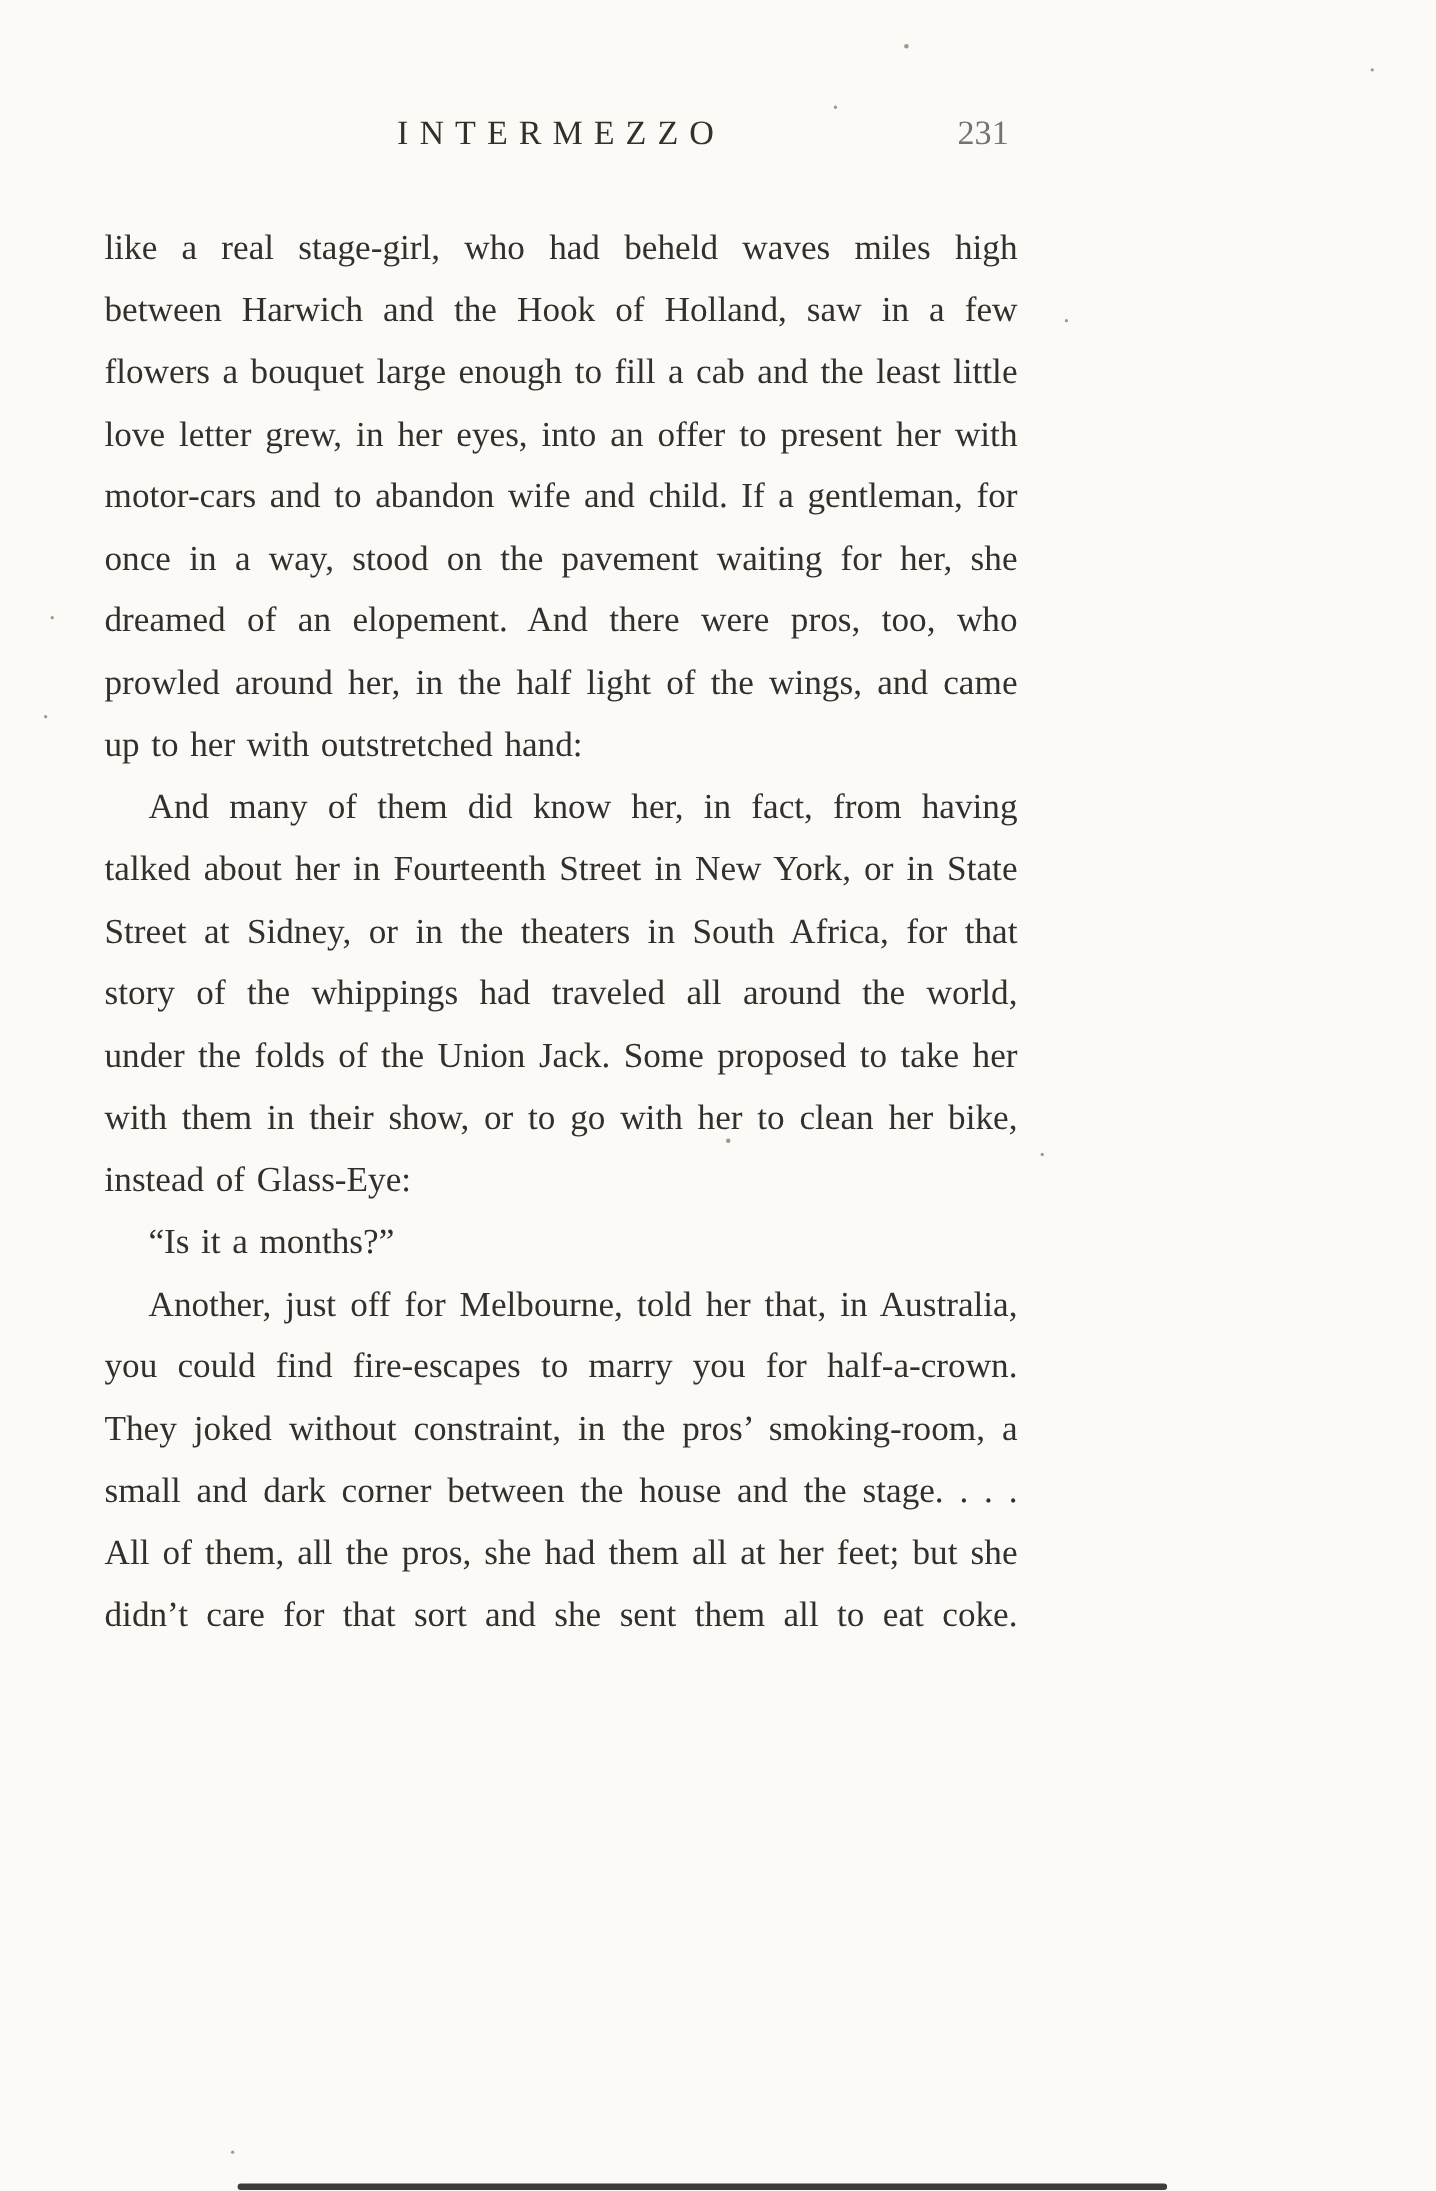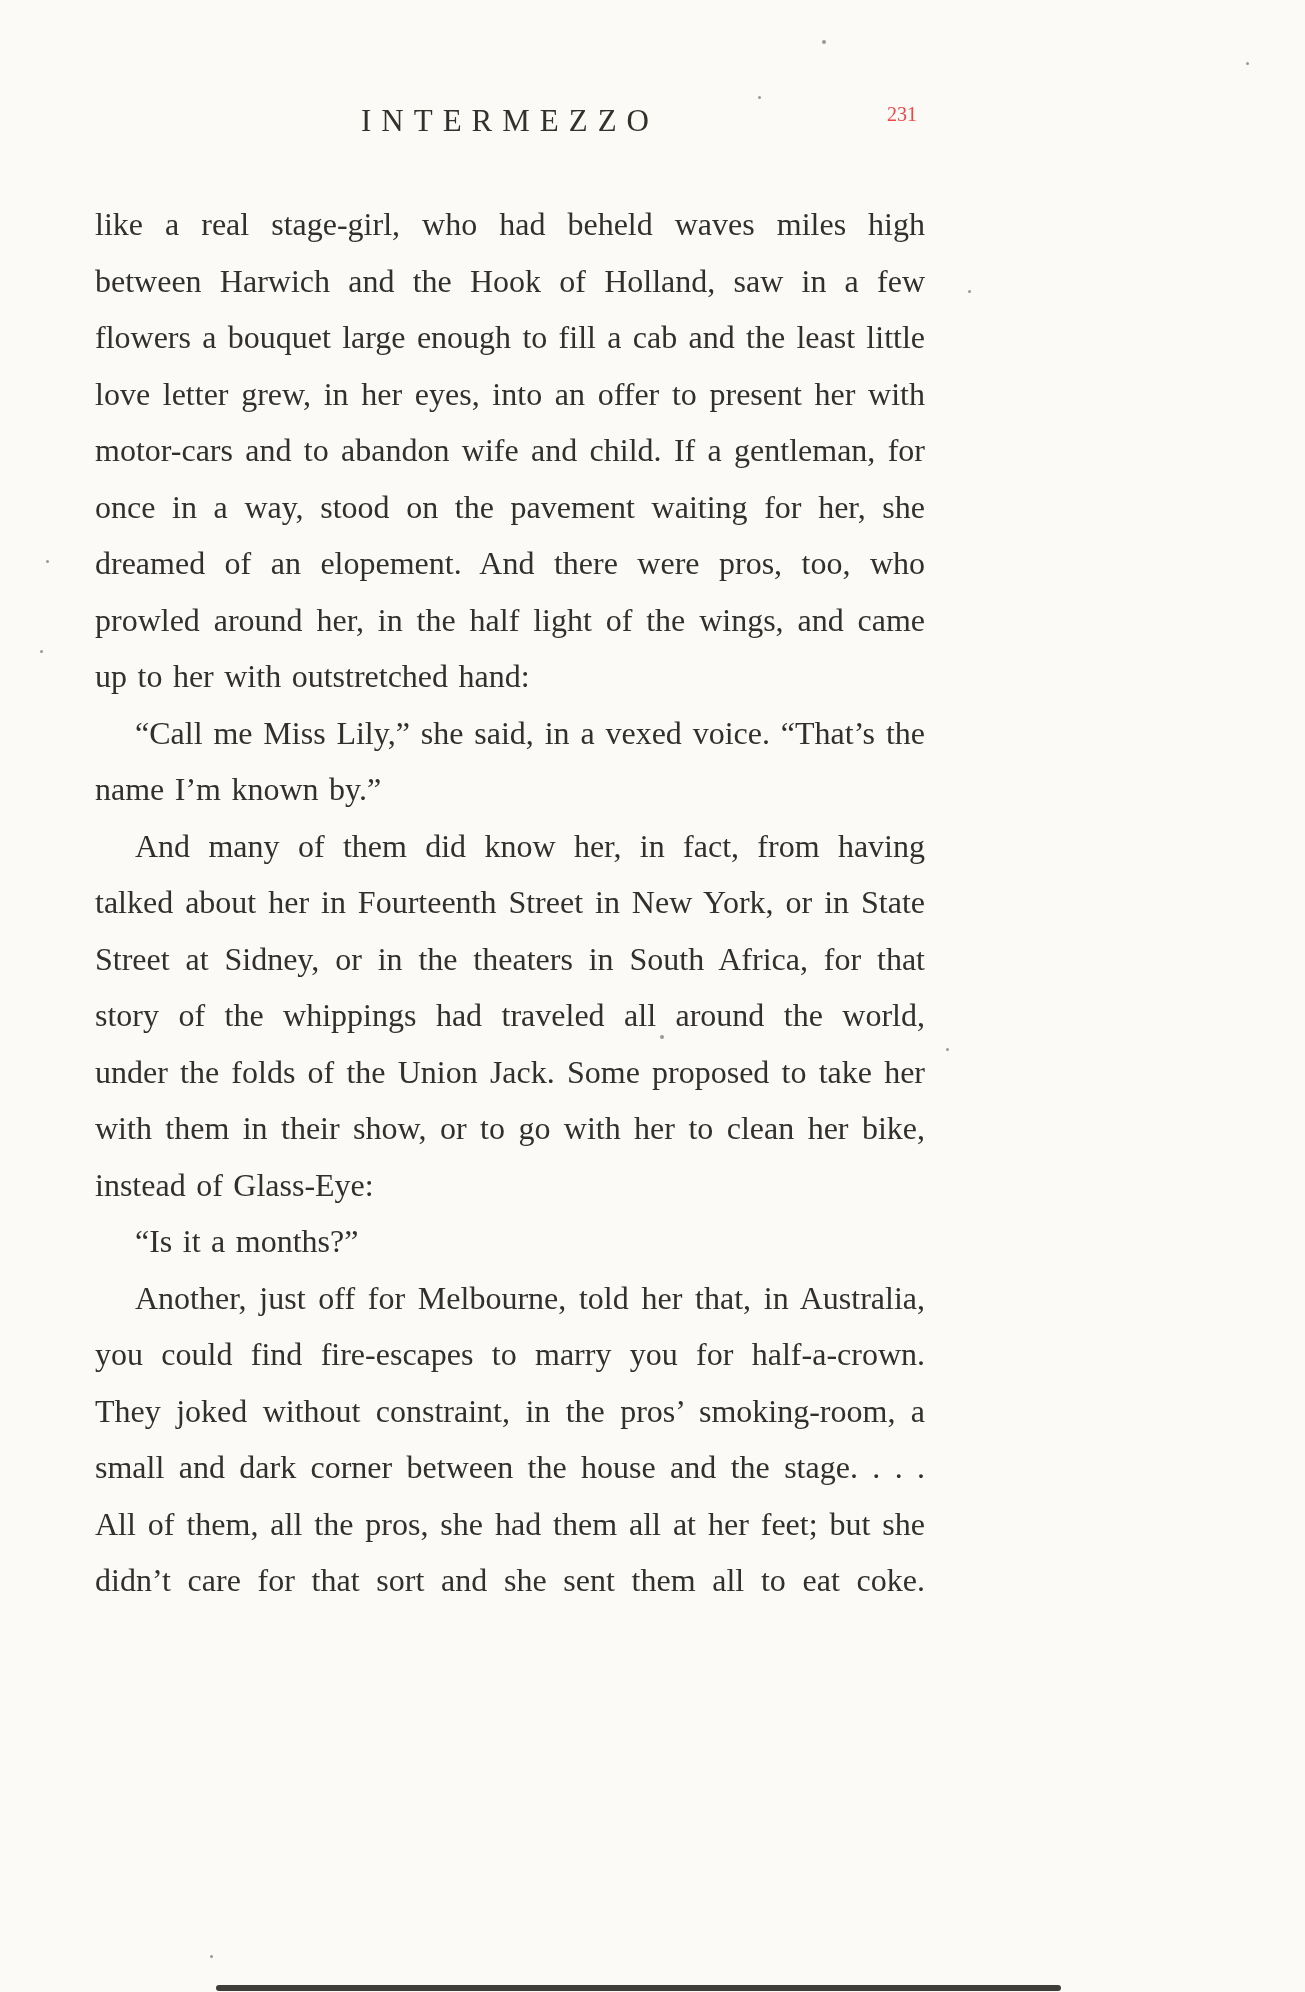--- a/index.html
+++ b/index.html
@@ -34,22 +34,22 @@
     right: 0;
     text-align: center;
     font-size: 31px;
     letter-spacing: 10px;
     color: #33312c;
   }
   .page-number {
     position: absolute;
     right: 8px;
     top: 0;
-    font-size: 20px;
-    color: #ef4444;
+    font-size: 31px;
+    color: #737373;
   }
   .text-body {
     position: absolute;
     top: 196px;
     left: 0;
     width: 100%;
     font-size: 32px;
     line-height: 56.5px;
     text-align: justify;
     word-spacing: 2.5px;
@@ -99,21 +99,20 @@
 
 <div class="page">
 
   <div class="running-head">
     <div class="book-title">INTERMEZZO</div>
     <div class="page-number">231</div>
   </div>
 
   <div class="text-body">
       <p class="para"><span>like a real stage-girl, who had beheld waves miles high between Harwich and the Hook of Holland, saw in a few flowers a bouquet large enough to fill a cab and the least little love letter grew, in her eyes, into an offer to present her with motor-cars and to abandon wife and child.  If a gentleman, for once in a way, stood on the pavement waiting for her, she dreamed of an elopement. And there were pros, too, who prowled around her, in the half light of the wings, and came up to her with outstretched hand:</span></p>
-      <p class="para indent"><span>“Call me Miss Lily,” she said, in a vexed voice. “That’s the name I’m known by.”</span></p>
       <p class="para indent"><span>And many of them did know her, in fact, from having talked about her in Fourteenth Street in New York, or in State Street at Sidney, or in the theaters in South Africa, for that story of the whippings had traveled all around the world, under the folds of the Union Jack. Some proposed to take her with them in their show, or to go with her to clean her bike, instead of Glass-Eye:</span></p>
       <p class="para indent"><span>“Is it a months?”</span></p>
       <p class="para indent"><span>Another, just off for Melbourne, told her that, in Australia, you could find fire-escapes to marry you for half-a-crown.  They joked without constraint, in the pros’ smoking-room, a small and dark corner between the house and the stage. . . .  All of them, all the pros, she had them all at her feet; but she didn’t care for that sort and she sent them all to eat coke.</span></p>
     </div>
 
 </div>
 
 <div class="speck s1"></div>
 <div class="speck s2"></div>
 <div class="speck s3"></div>

